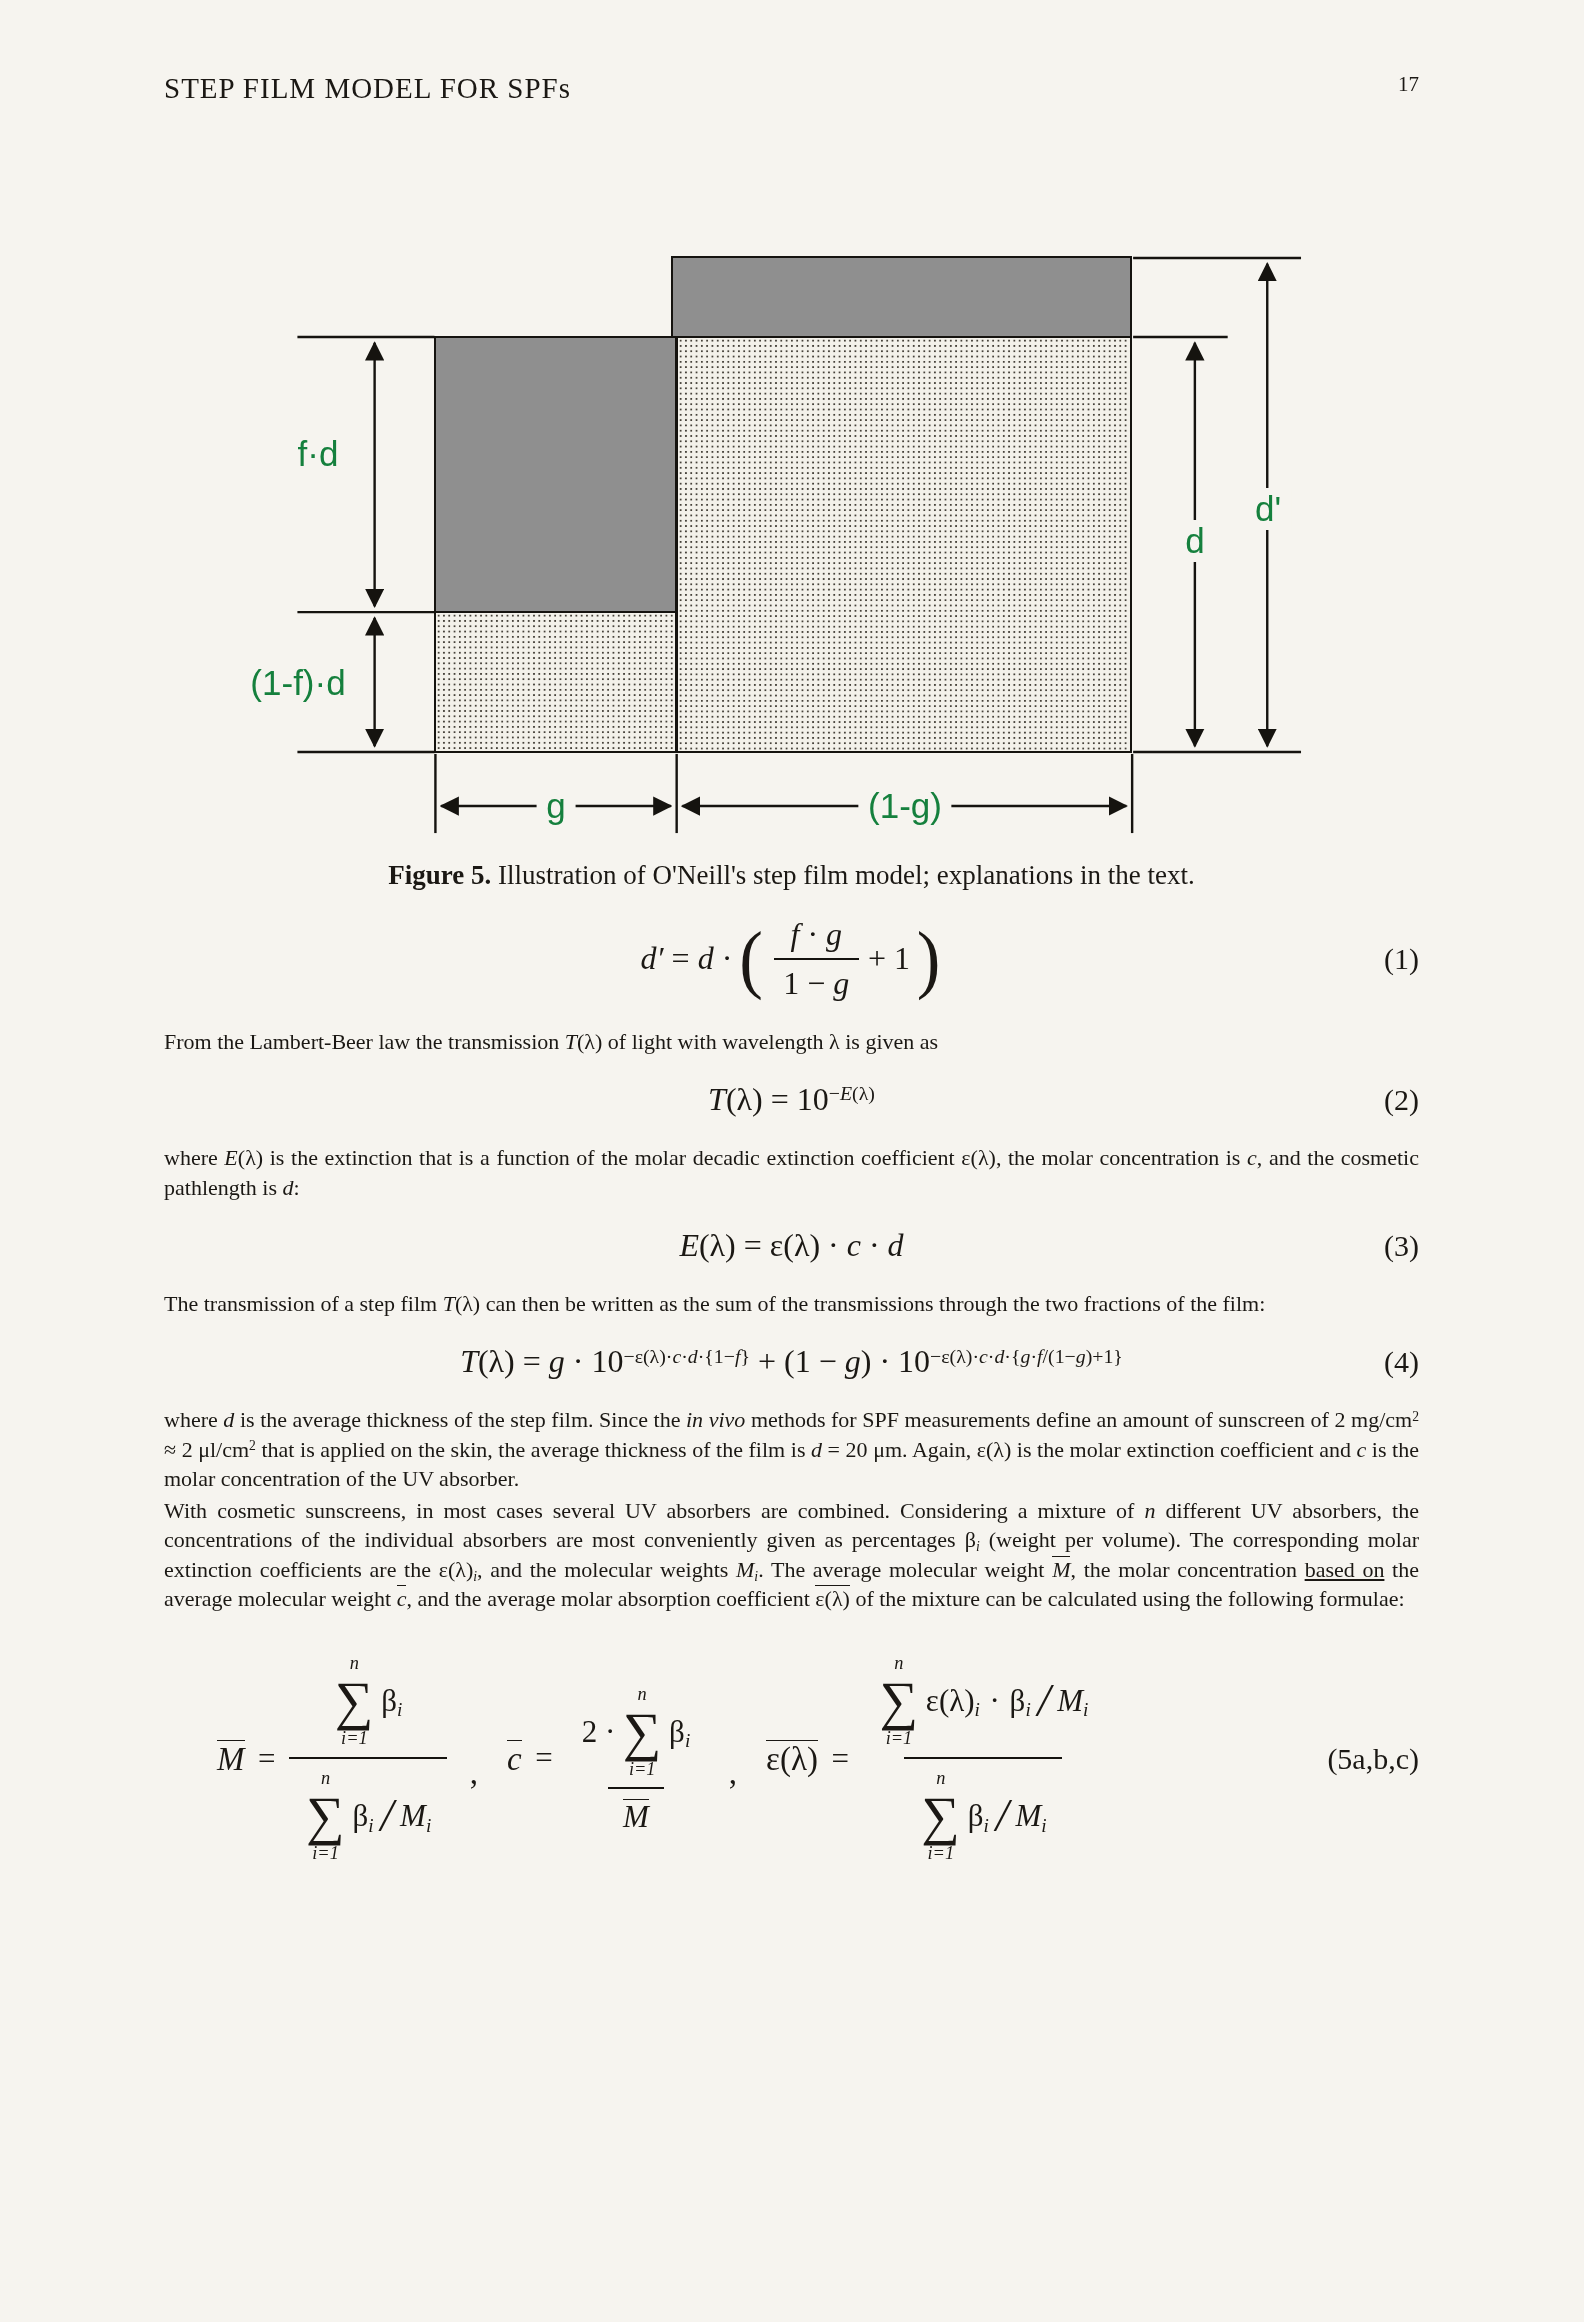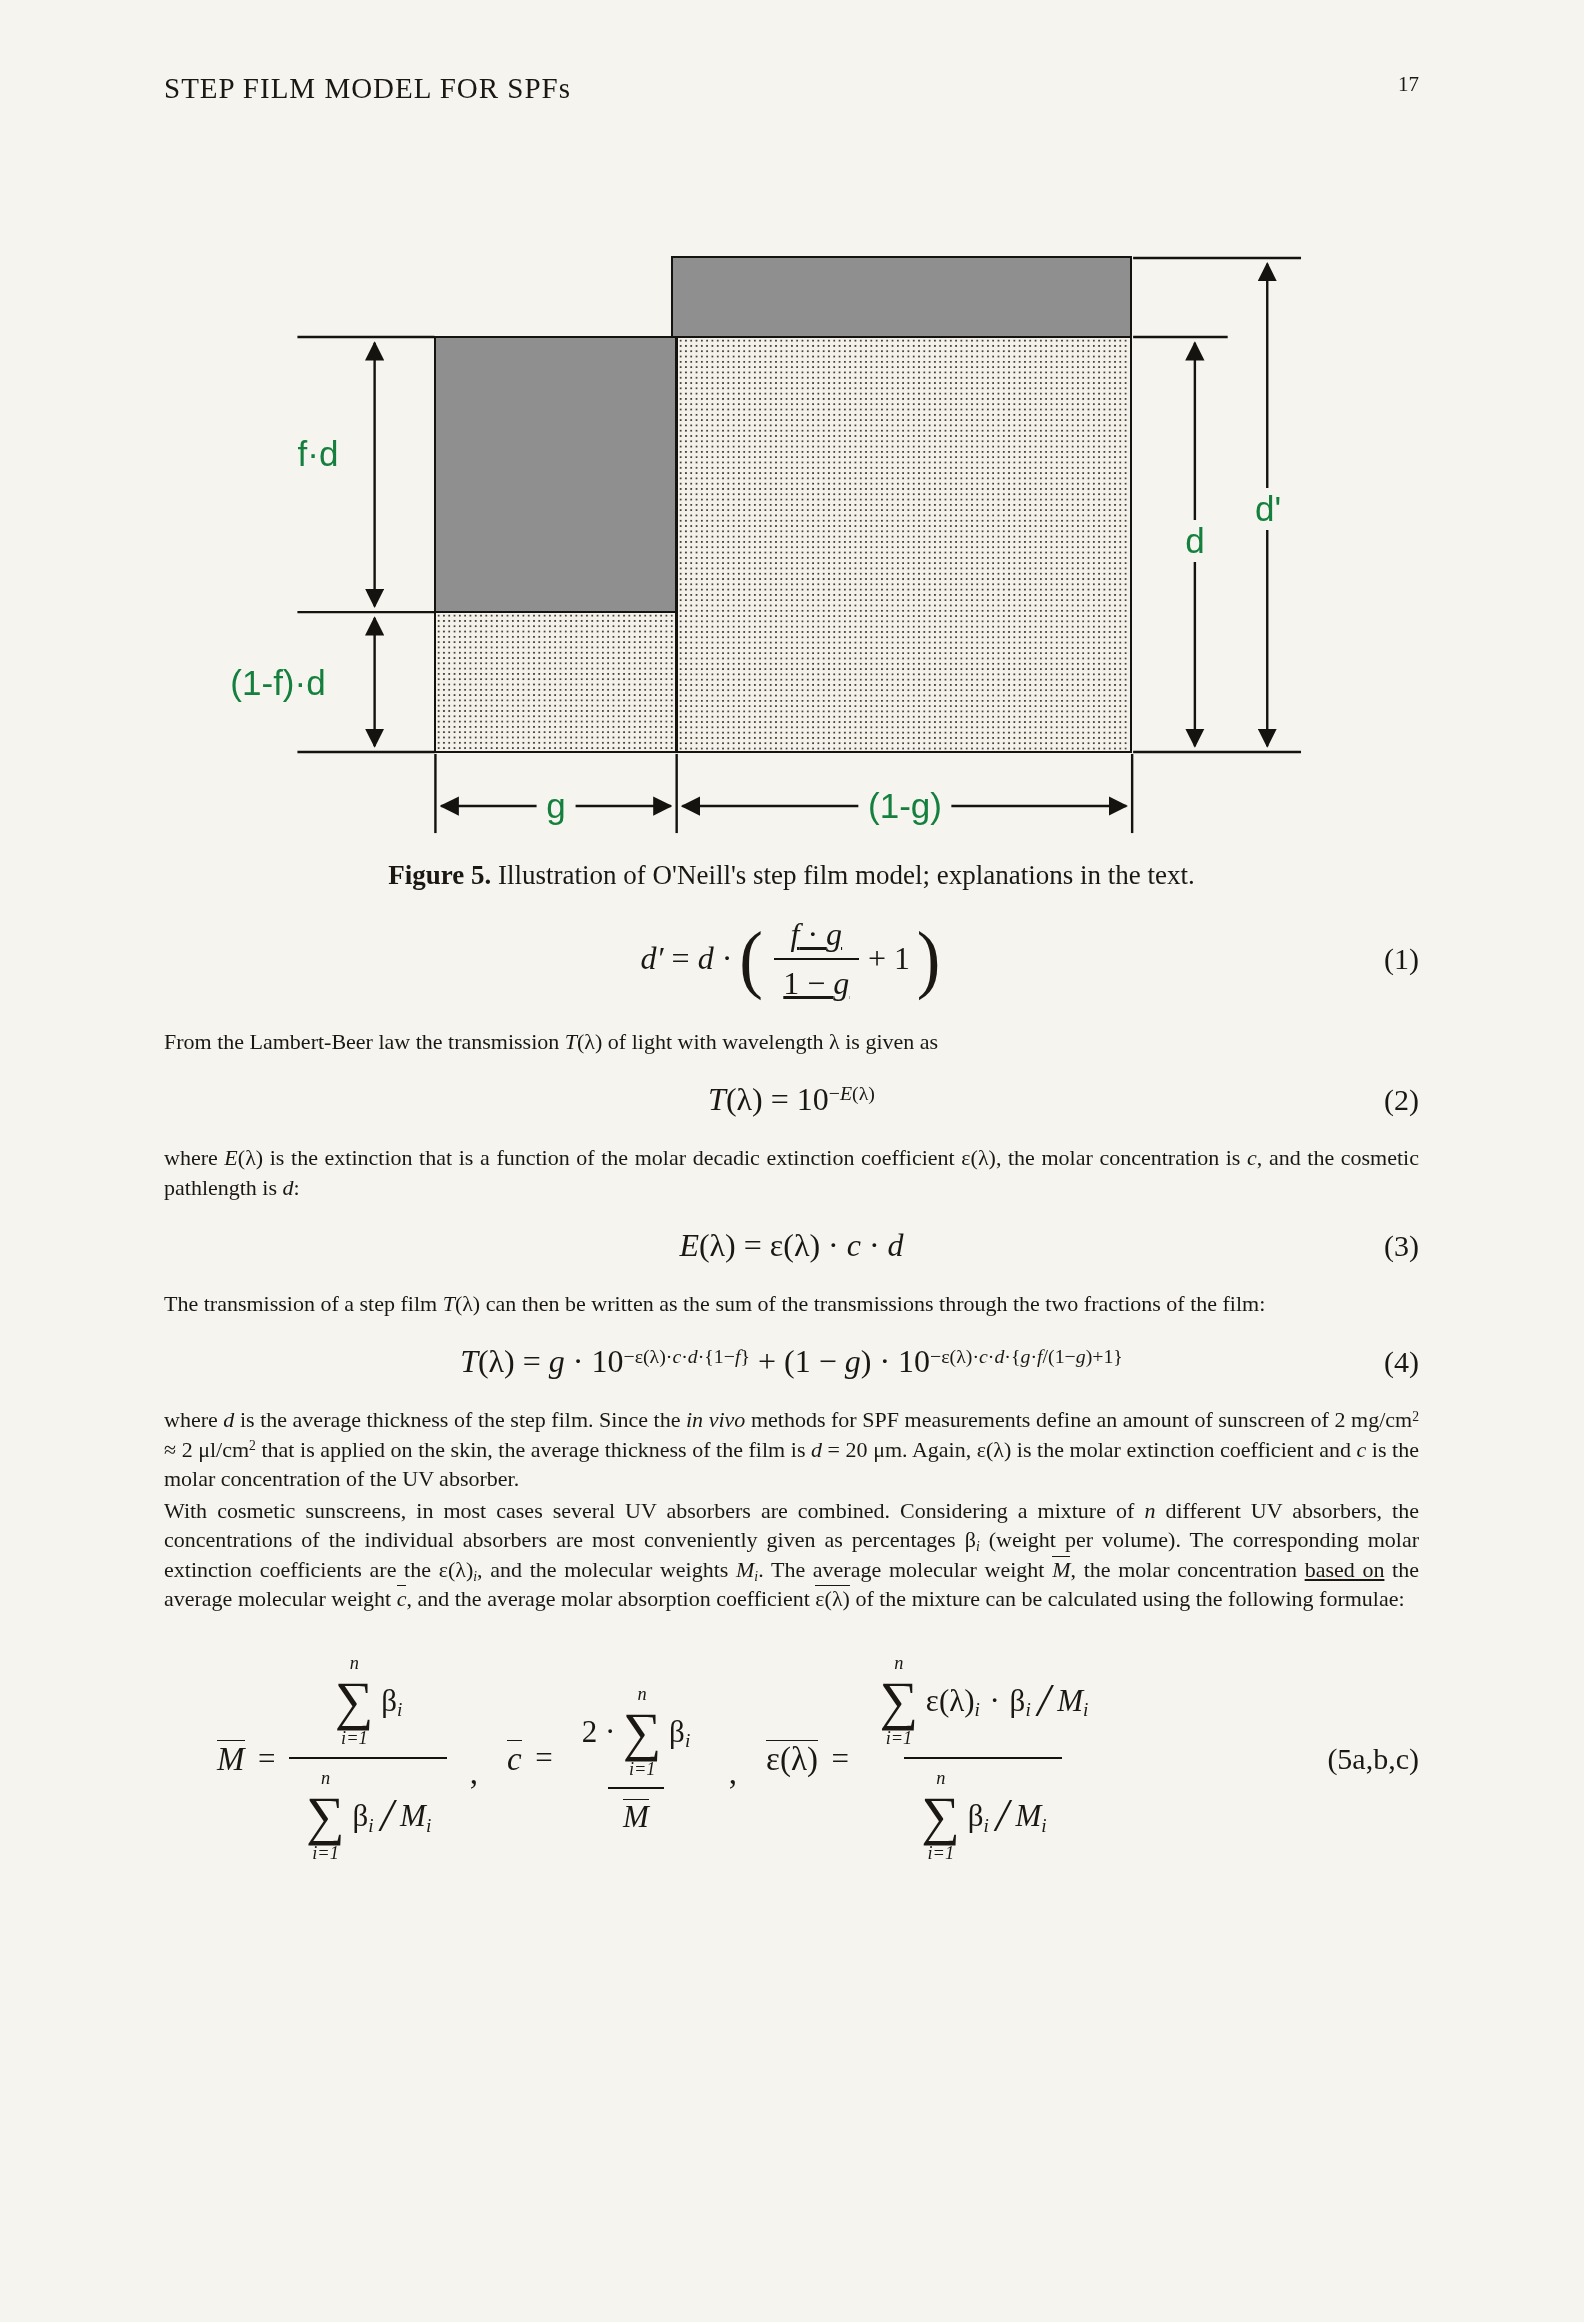--- a/index.html
+++ b/index.html
@@ -43,21 +43,21 @@
   .u{text-decoration:underline;}
   .ov{border-top:1.9px solid currentColor;display:inline-block;line-height:1.05;padding-top:1px;}
   .sup{font-size:0.62em;position:relative;top:-0.5em;text-align:center;}
   .sub{font-size:0.62em;position:relative;top:0.28em;}
 
   
   .eqrow{position:relative;display:flex;justify-content:center;align-items:center;margin:25px 0;font-size:32px;}
   .eqnum{position:absolute;right:0;top:50%;transform:translateY(-50%);font-size:30px;}
   .eqbody{display:flex;align-items:center;gap:5px;}
   .bigparen{font-size:71px;font-weight:400;transform:scaleY(1.08);margin:0 1.9px;line-height:1;}
-  .frac{display:inline-flex;flex-direction:column;align-items:center;margin:0 3.9px;text-decoration:underline;}
+  .frac{display:inline-flex;flex-direction:column;align-items:center;margin:0 3.9px;}
   .frac .fnum{padding:0 9.7px 4.8px;}
   .frac .fden{border-top:2.4px solid #15130f;padding:4.8px 9.7px 0;}
 
   
   .eq5row{position:relative;display:flex;justify-content:flex-start;align-items:center;gap:29px;
           margin:39px 0 0 53px;font-size:31px;}
   .eq5part{display:flex;align-items:center;gap:13.5px;}
   .frac5{display:inline-flex;flex-direction:column;align-items:center;}
   .frac5 .fnum{display:flex;align-items:center;gap:5.8px;justify-content:center;padding:0 15.4px 7.7px;}
   .frac5 .fden{display:flex;align-items:center;gap:5.8px;justify-content:center;
@@ -108,21 +108,21 @@
         <line x1="218" y1="90" x2="218" y2="363" marker-start="url(#ah)" marker-end="url(#ah)"></line>
         <line x1="218" y1="375" x2="218" y2="508" marker-start="url(#ah)" marker-end="url(#ah)"></line>
         <line x1="1068" y1="90" x2="1068" y2="508" marker-start="url(#ah)" marker-end="url(#ah)"></line>
         <line x1="1143" y1="8" x2="1143" y2="508" marker-start="url(#ah)" marker-end="url(#ah)"></line>
         <line x1="287" y1="570" x2="525" y2="570" marker-start="url(#ah)" marker-end="url(#ah)"></line>
         <line x1="537" y1="570" x2="997" y2="570" marker-start="url(#ah)" marker-end="url(#ah)"></line>
       </g>
     </svg>
 
     <span class="figlabel" style="left:154px;top:198px;">f·d</span>
-    <span class="figlabel" style="left:114px;top:427px;">(1-f)·d</span>
+    <span class="figlabel" style="left:134px;top:427px;">(1-f)·d</span>
     <span class="figlabel onLine" style="left:1031px;top:285px;">d</span>
     <span class="figlabel onLine" style="left:1104px;top:253px;">d'</span>
     <span class="figlabel onLine" style="left:392px;top:550px;">g</span>
     <span class="figlabel onLine" style="left:741px;top:550px;">(1-g)</span>
   </div>
 
   <div class="caption"><span class="b">Figure 5.</span><span> Illustration of O'Neill's step film model; explanations in the text.</span></div>
 
   <div class="eqrow">
     <span class="eqbody">

